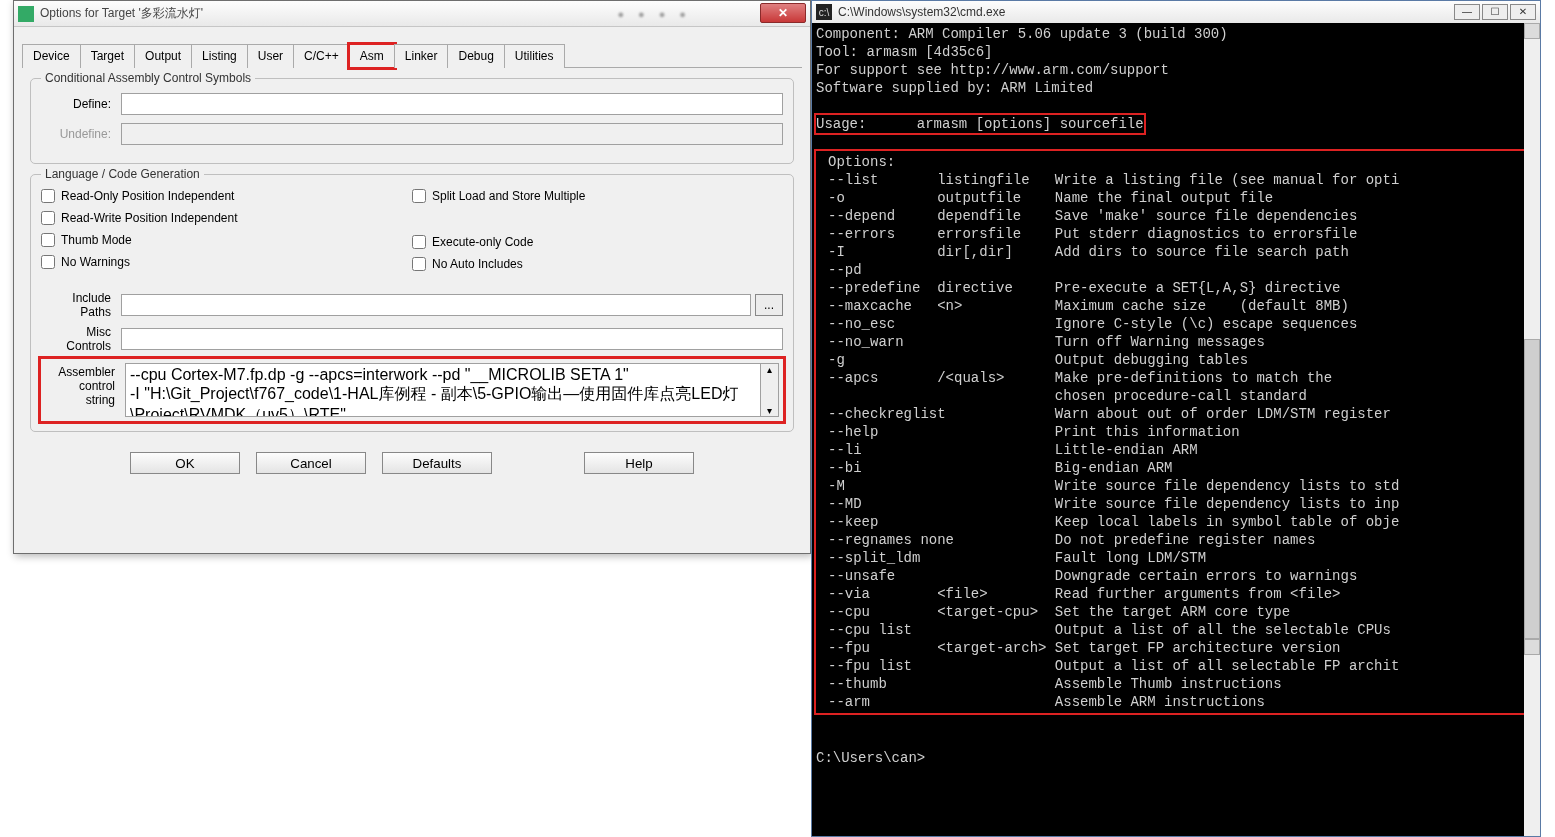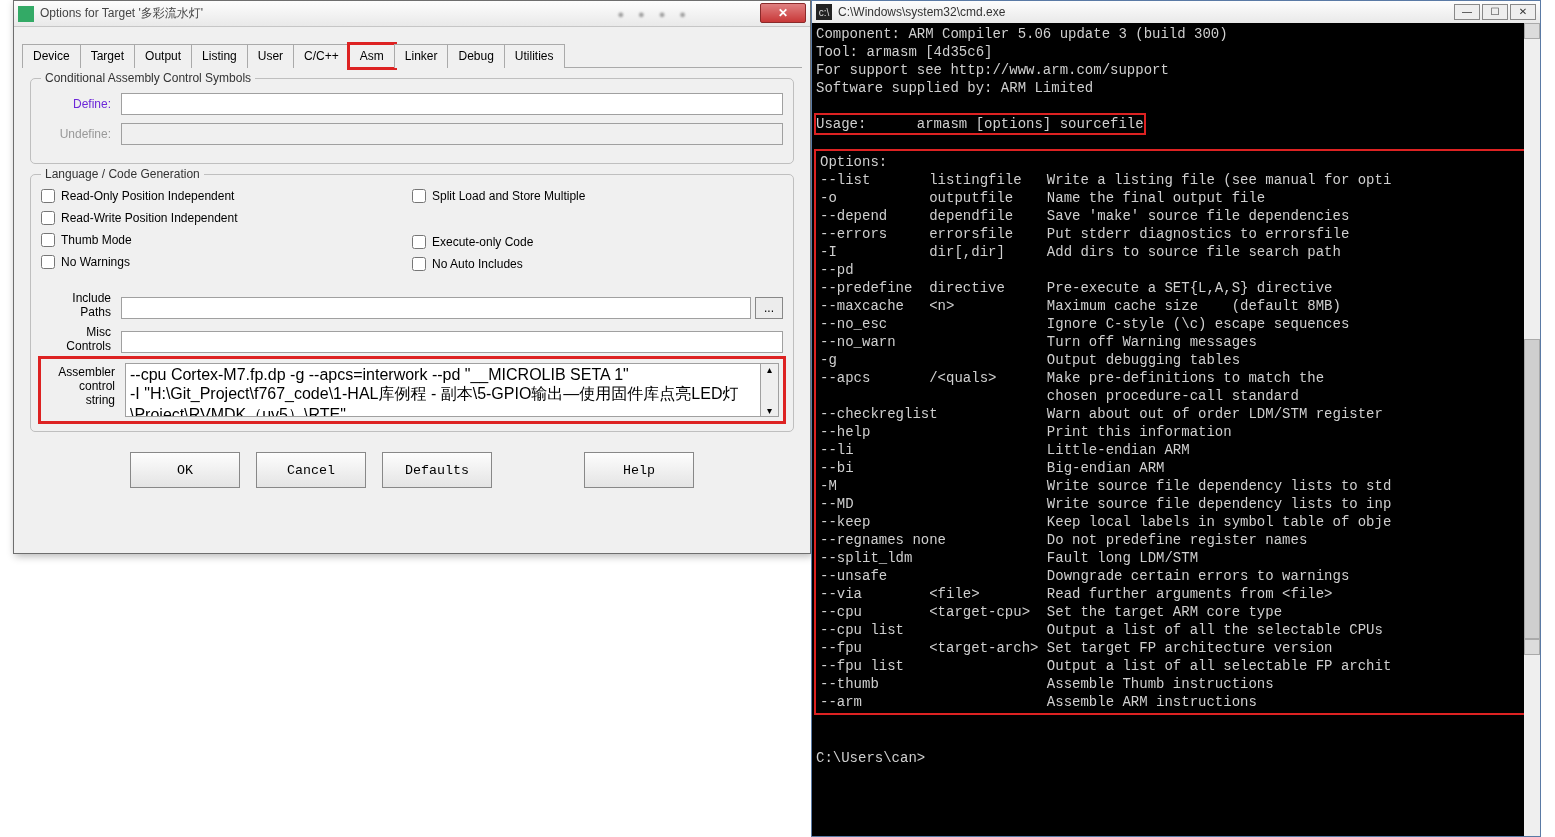--- a/index.html
+++ b/index.html
@@ -19,53 +19,53 @@
 .tab { padding: 4px 10px 4px 10px; border: 1px solid #aaa; border-bottom: none; background: #f0f0f0; margin-right: -1px; cursor: pointer; position: relative; top: 1px; }
 .tab.active { background: #f0f0f0; border-bottom: 1px solid #f0f0f0; }
 .tab.hl { outline: 3px solid #d22; outline-offset: -1px; }
 
 .tabbody { padding: 10px 16px; }
 
 .group { border: 1px solid #bfbfbf; border-radius: 5px; margin-bottom: 10px; padding: 14px 10px 10px 10px; position: relative; }
 .group .legend { position: absolute; top: -8px; left: 10px; background: #f0f0f0; padding: 0 4px; color: #333; }
 
 .row { display:flex; align-items:center; margin-bottom:8px; }
-.row label { width: 70px; text-align: right; margin-right: 10px; color: #6d28d9; }
+.row label { width: 70px; text-align: right; margin-right: 10px; color: #000000; }
 .row label.disabled { color:#999; }
 .row input[type=text] { flex:1; height:22px; border:1px solid #a0a0a0; background:#fff; padding:0 4px; }
 .row input[disabled] { background:#f0f0f0; }
 
 .cols { display:flex; }
 .col { flex:1; }
 .chk { display:flex; align-items:center; margin-bottom:8px; }
 .chk input { margin-right:6px; width:14px;height:14px; }
 
-.row3 { display:flex; align-items:flex-end; margin-bottom:6px; }
+.row3 { display:flex; align-items:center; margin-bottom:6px; }
 .row3 label { width:70px; text-align:right; margin-right:10px; }
 .row3 .inp { flex:1; height:22px; border:1px solid #a0a0a0; background:#fff; }
 .row3 .btn { width:28px; height:22px; border:1px solid #888; background:#ececec; margin-left:4px; text-align:center; line-height:20px; cursor:pointer; }
 
 .asm-row { display:flex; align-items:flex-start; outline:3px solid #d22; padding:4px; }
 .asm-row label { width:70px; text-align:right; margin-right:10px; padding-top:2px; }
 .asm-row .ta { flex:1; height:54px; border:1px solid #a0a0a0; background:#fff; font-family:inherit; font-size:16px; padding:2px 4px; resize:none; overflow:auto; }
 .asm-row .scroll { width:18px; height:54px; border:1px solid #a0a0a0; border-left:none; background:#efefef; display:flex; flex-direction:column; justify-content:space-between; align-items:center; font-size:10px; }
 
 .btnbar { display:flex; justify-content:center; gap:16px; padding:10px 0 0 0; margin-top:6px;}
-.btnbar button { width:110px; height:36px; border:1px solid #888; background:linear-gradient(#fdfdfd,#e4e4e4); cursor:pointer; font-family:Liberation Mono, monospace; }
+.btnbar button { width:110px; height:22px; border:1px solid #888; background:linear-gradient(#fdfdfd,#e4e4e4); cursor:pointer; font-family:Liberation Sans, sans-serif; }
 .btnbar .help { margin-left:76px; }
 
 
 .cmdwin { position:absolute; left:811px; top:0; width:730px; height:837px; border:1px solid #5a7aa5; background:#000; }
 .cmd-tb { height:22px; background:linear-gradient(#fdfdfd,#e9e9e9); display:flex; align-items:center; padding:0 4px; font-size:12px; color:#333; }
 .cmd-tb .ic { width:16px;height:16px; background:#222; margin-right:6px; display:flex;align-items:center;justify-content:center;color:#ddd;font-size:10px;}
 .cmd-tb .sp { flex:1; }
 .cmd-tb .wbtn { width:26px;height:16px; border:1px solid #888; margin-left:2px; background:#eee; font-size:10px; text-align:center; line-height:14px;}
 .cmd-body { font-family:"Consolas","Courier New",monospace; font-size:14px; color:#cfcfcf; background:#000; padding:2px 4px; height:813px; overflow:hidden; white-space:pre; line-height:18px; position:relative;}
 .cmd-body .hl { outline:2px solid #d22; display:inline-block; }
-.cmd-body .hlblock { outline:2px solid #d22; display:block; padding:2px 4px; }
+.cmd-body .hlblock { outline:2px solid #d22; display:block; padding:2px 12px; }
 .scrollbar { position:absolute; right:0; top:0; width:16px; height:100%; background:#efefef; }
 .scrollbar .up,.scrollbar .dn{ height:16px; background:#dcdcdc; border:1px solid #aaa;}
 .scrollbar .thumb{ height:300px; margin-top:300px; background:#cfcfcf; border:1px solid #aaa;}
 
 
 </style>
 </head>
 <body>
 
 <div class="dialog">

